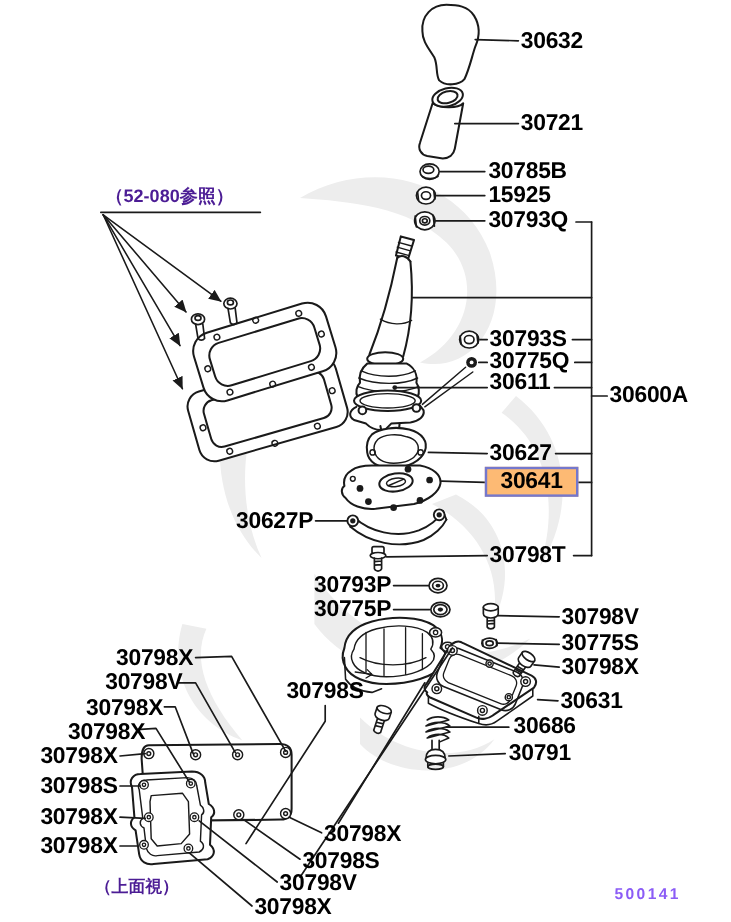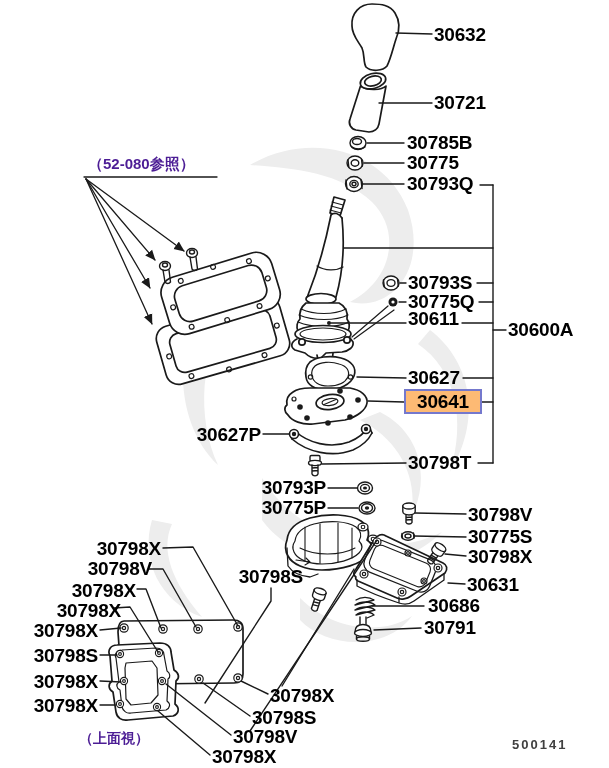--- a/index.html
+++ b/index.html
@@ -15,21 +15,21 @@
     pointer-events:auto;cursor:default;
   }
   .ra{text-align:right;}
   .hl{
     display:flex;align-items:center;justify-content:center;
     width:78px;height:25px;border:2px solid #7478cd;background:#b2b6e4;
     box-sizing:border-box;
   }
   .note{position:absolute;white-space:nowrap;color:#4c1d95;font:700 15px/18px "Liberation Sans",sans-serif;pointer-events:auto;}
   .note-sm{font:700 14px/16px "Liberation Sans",sans-serif;}
-  .sheet{position:absolute;white-space:nowrap;color:#404040;font:700 13px/14px "Liberation Sans",sans-serif;letter-spacing:2px;pointer-events:auto;}
+  .sheet{position:absolute;white-space:nowrap;color:#8b5cf6;font:700 13px/14px "Liberation Sans",sans-serif;letter-spacing:2px;pointer-events:auto;}
 </style>
 </head>
 <body>
 
 <div id="stage">
 
 <svg id="art" width="609" height="768" viewBox="0 0 609 768">
 
   <defs>
     <marker id="ah" markerWidth="9" markerHeight="8" refX="7.5" refY="4" orient="auto">
@@ -360,21 +360,21 @@
     <line x1="210" y1="755" x2="158" y2="711"></line>
     <line x1="377" y1="540" x2="250" y2="731"></line>
     <line x1="354" y1="569" x2="282" y2="686"></line>
   </g>
 </svg>
 
 <div id="labels">
   <div class="lbl" style="left:434px;top:25px;">30632</div>
   <div class="lbl" style="left:434px;top:93px;">30721</div>
   <div class="lbl" style="left:407px;top:133px;">30785B</div>
-  <div class="lbl" style="left:407px;top:153px;">30775</div>
+  <div class="lbl" style="left:407px;top:153px;">15925</div>
   <div class="lbl" style="left:407px;top:174px;">30793Q</div>
   <div class="lbl" style="left:408px;top:273px;">30793S</div>
   <div class="lbl" style="left:408px;top:292px;">30775Q</div>
   <div class="lbl" style="left:408px;top:309px;">30611</div>
   <div class="lbl" style="left:508px;top:320px;">30600A</div>
   <div class="lbl" style="left:408px;top:368px;">30627</div>
   <div class="lbl hl" style="left: 404px; top: 389px; background: #fdba74; border-color: rgb(116, 120, 205);">30641</div>
   <div class="lbl ra" style="right:348px;top:425px;">30627P</div>
   <div class="lbl" style="left:408px;top:453px;">30798T</div>
   <div class="lbl ra" style="right:283px;top:478px;">30793P</div>

